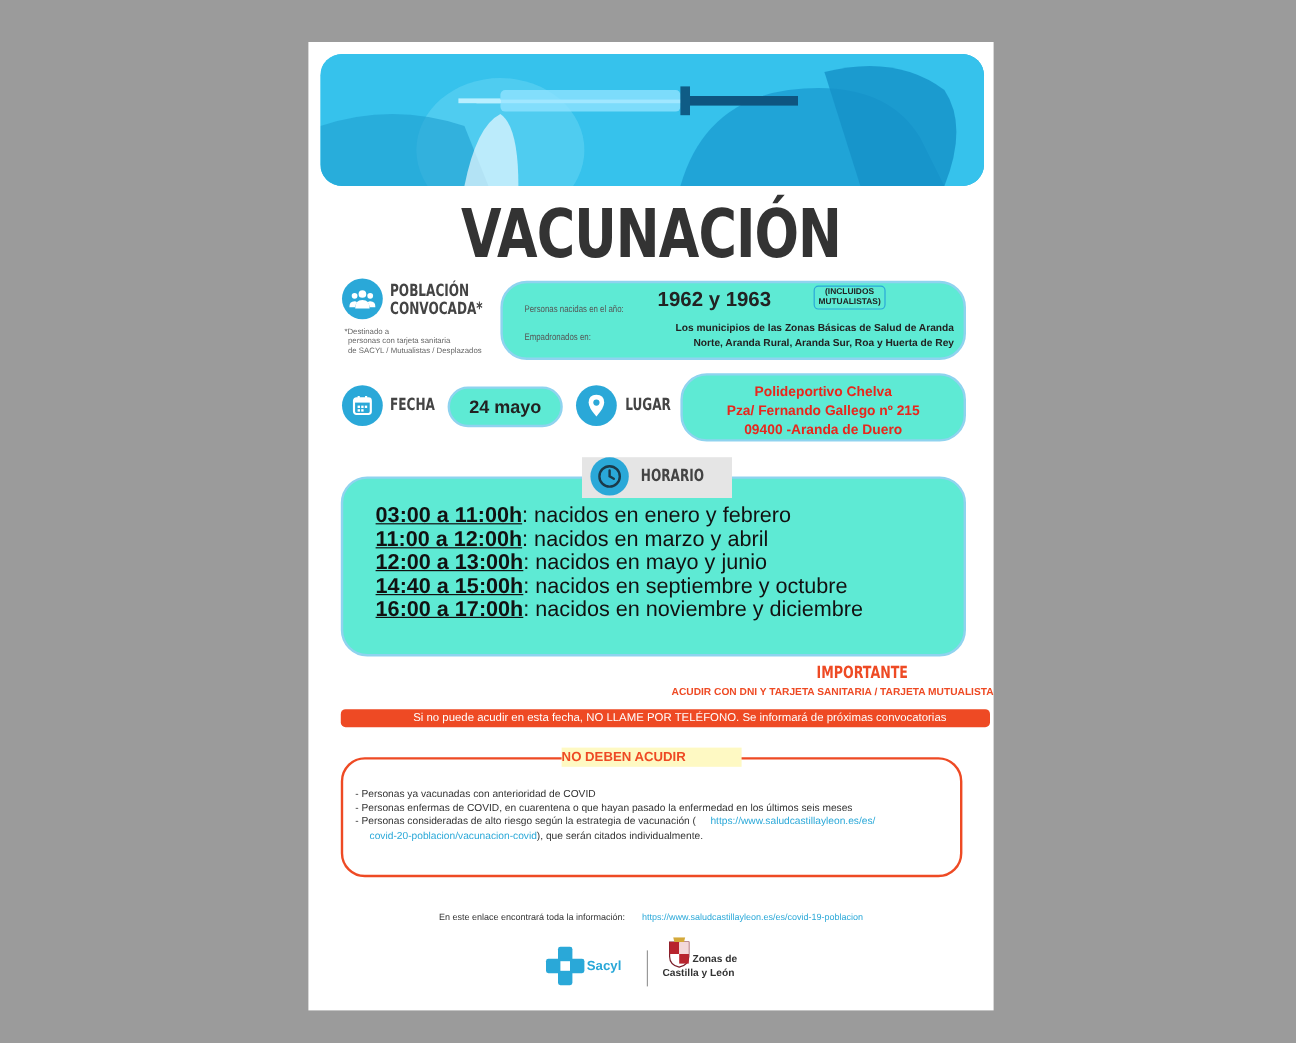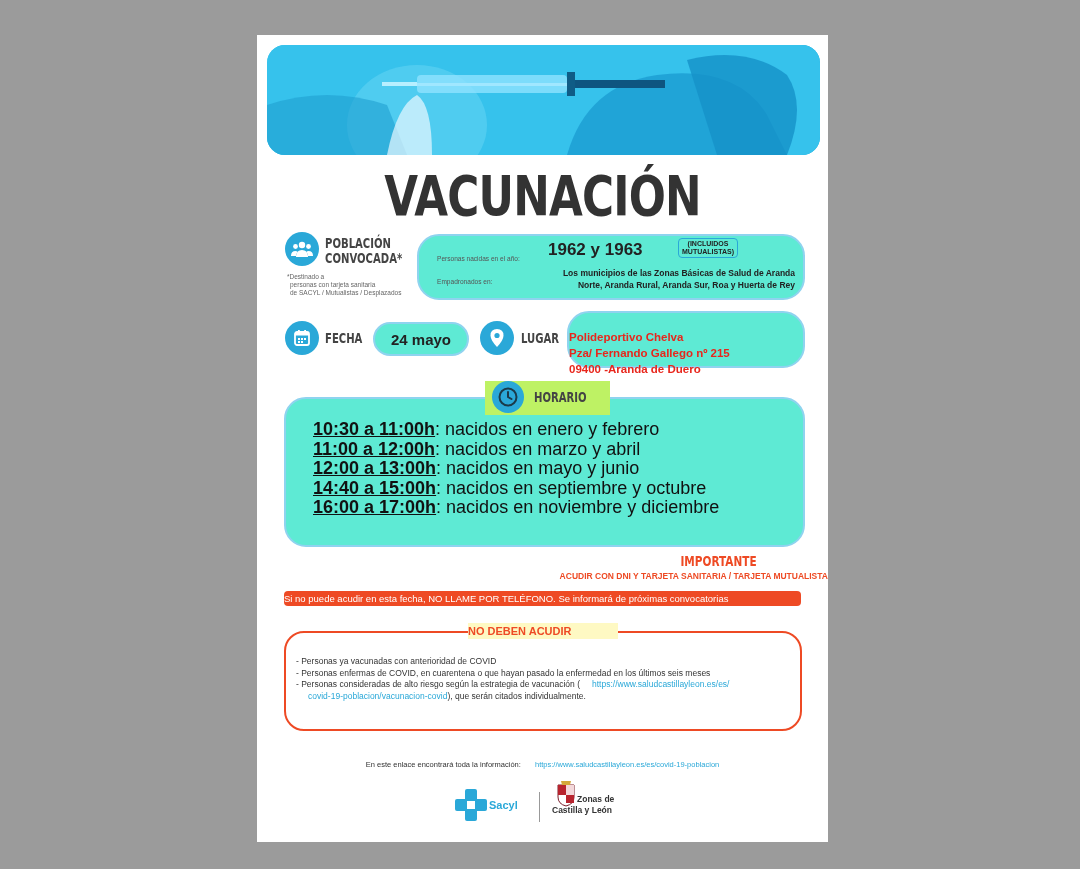--- a/index.html
+++ b/index.html
@@ -43,21 +43,21 @@
   .badge {
     position: absolute; border: 1.5px solid #2aa8d8; border-radius: 4px; font-size: 7px; font-weight: bold;
     line-height: 8px; padding: 1px 3px; text-align: center; color: #222;
   }
   .municipios { font-size: 8.5px; font-weight: bold; color: #222; line-height: 12px; text-align: right; }
   .red { color: #e8261c; }
   .sched-line { font-size: 18px; color: #111; line-height: 19.5px; white-space: nowrap; }
   .sched-line .time { font-weight: bold; text-decoration: underline; }
   .banner-red {
     position: absolute; background: #ee4a24; color: #fff; border-radius: 4px;
-    font-size: 9.5px; text-align: left; line-height: 15px;
+    font-size: 9.5px; text-align: center; line-height: 15px; padding-left: 24px;
   }
   .box-orange {
     position: absolute; border: 2px solid #ee4a24; border-radius: 20px;
   }
   .bullet { font-size: 8.5px; color: #333; line-height: 11.5px; }
   .link { color: #2aa8d8; padding-left: 12px; }
 </style>
 </head>
 <body>
 
@@ -138,37 +138,37 @@
   </div>
 
   <div class="icon-circle" style="left:223px; top:286px;">
     <svg width="16" height="20" viewBox="0 0 16 20">
       <path d="M8 1 Q14.5 1 14.5 7.5 Q14.5 12 8 19 Q1.5 12 1.5 7.5 Q1.5 1 8 1 Z" fill="#fff"></path>
       <circle cx="8" cy="7.5" r="2.6" fill="#2aa8d8"></circle>
     </svg>
   </div>
   <div class="label-cond" style="left:264px; top:296px;">LUGAR</div>
   <div class="pill" style="left:310px; top:276px; width:234px; height:53px;">
-    <div style="font-weight:bold; font-size:11.5px; line-height:16px; padding-top:16px;" class="red">
+    <div style="text-align:center; font-weight:bold; font-size:11.5px; line-height:16px; padding-top:6px;" class="red">
       <div>Polideportivo Chelva</div>
       <div>Pza/ Fernando Gallego nº 215</div>
       <div>09400 -Aranda de Duero</div>
     </div>
   </div>
 
   <div class="pill" style="left:27px; top:362px; width:517px; height:146px;">
     <div style="position:absolute; left:27px; top:21px;">
-      <div class="sched-line"><span class="time">10:30 a 11:00h</span><span>: nacidos en enero y febrero</span></div>
+      <div class="sched-line"><span class="time">03:00 a 11:00h</span><span>: nacidos en enero y febrero</span></div>
       <div class="sched-line"><span class="time">11:00 a 12:00h</span><span>: nacidos en marzo y abril</span></div>
       <div class="sched-line"><span class="time">12:00 a 13:00h</span><span>: nacidos en mayo y junio</span></div>
       <div class="sched-line"><span class="time">14:40 a 15:00h</span><span>: nacidos en septiembre y octubre</span></div>
       <div class="sched-line"><span class="time">16:00 a 17:00h</span><span>: nacidos en noviembre y diciembre</span></div>
     </div>
   </div>
-  <div style="position:absolute; left:228px; top:346px; width:125px; height:34px; background:#bef264;">
+  <div style="position:absolute; left:228px; top:346px; width:125px; height:34px; background:#e5e5e5;">
     <div class="icon-circle" style="left:7px; top:0px; width:32px; height:32px;">
       <svg width="22" height="22" viewBox="0 0 22 22">
         <circle cx="11" cy="11" r="8.5" fill="none" stroke="#1b3a4a" stroke-width="2"></circle>
         <path d="M11 6 L11 11 L14.5 13" fill="none" stroke="#1b3a4a" stroke-width="2" stroke-linecap="round"></path>
       </svg>
     </div>
     <div class="label-cond" style="left:49px; top:9px;">HORARIO</div>
   </div>
 
   <div style="position:absolute; left:0; top:518px; width:571px; text-align:right;">
@@ -176,21 +176,21 @@
     <div style="font-weight:bold; font-size:8.5px; color:#ee4a24; line-height:12px; margin-top:1px;">ACUDIR CON DNI Y TARJETA SANITARIA / TARJETA MUTUALISTA</div>
   </div>
   <div class="banner-red" style="left:27px; top:556px; width:517px; height:15px;">Si no puede acudir en esta fecha, NO LLAME POR TELÉFONO. Se informará de próximas convocatorias</div>
 
   <div class="box-orange" style="left:27px; top:596px; width:514px; height:96px;">
     <div style="position:absolute; left:10px; top:23px; width:500px;">
       <div class="bullet">- Personas ya vacunadas con anterioridad de COVID</div>
       <div class="bullet">- Personas enfermas de COVID, en cuarentena o que hayan pasado la enfermedad en los últimos seis meses</div>
       <div class="bullet">
         <span>- Personas consideradas de alto riesgo según la estrategia de vacunación (</span><span class="link">https://www.saludcastillayleon.es/es/</span><br>
-        <span class="link">covid-19-poblacion/vacunacion-covid</span><span>), que serán citados individualmente.</span>
+        <span class="link">covid-20-poblacion/vacunacion-covid</span><span>), que serán citados individualmente.</span>
       </div>
     </div>
   </div>
   <div style="position:absolute; left:211px; top:588px; width:150px; background:#fef9c3; font-weight:bold; font-size:11px; color:#ee4a24; line-height:16px;">NO DEBEN ACUDIR</div>
 
   <div style="position:absolute; left:0; top:725px; width:571px; text-align:center; font-size:7.5px; line-height:10px;">
     <span style="color:#333;">En este enlace encontrará toda la información:</span>
     <span class="link">https://www.saludcastillayleon.es/es/covid-19-poblacion</span>
   </div>
 

